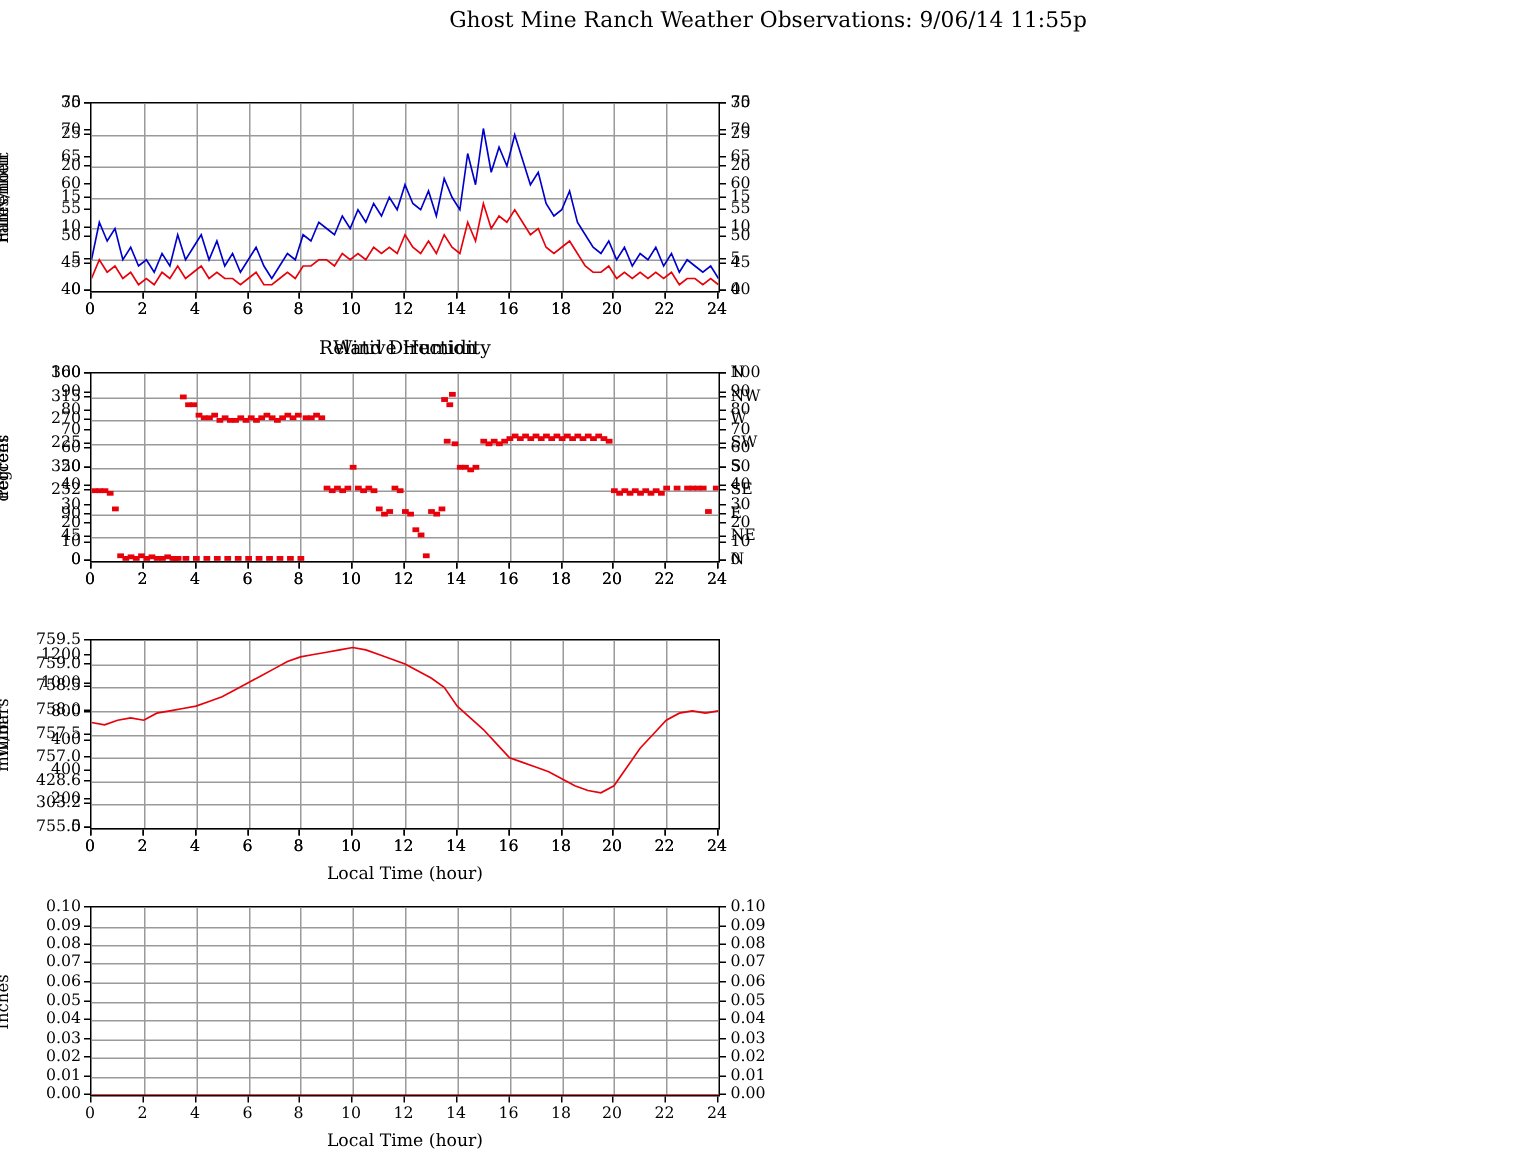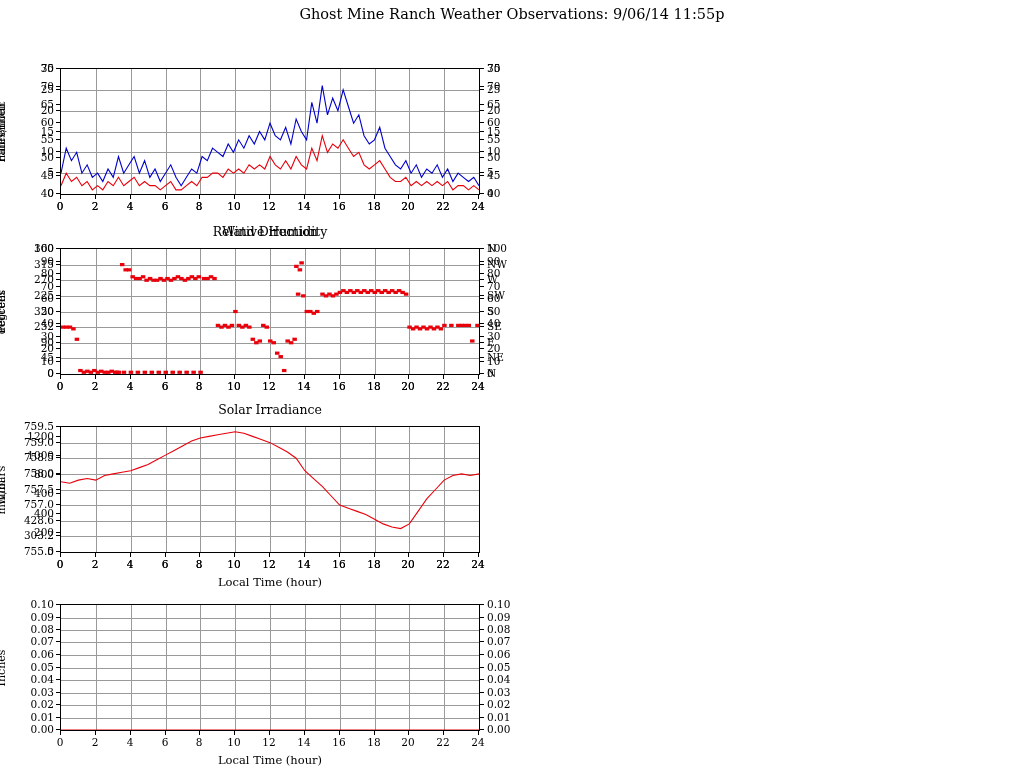--- a/index.html
+++ b/index.html
@@ -538,21 +538,20 @@
       <div class="ylab" style="left: 10px; width: 44px; top: 264px;">315</div>
       <div class="tick y" style="left: 480px; top: 264px;"></div>
       <div class="ylab right" style="left: 487px; width: 46px; top: 264px;">NW</div>
       <div class="tick y" style="left: 56px; top: 248px;"></div>
       <div class="ylab" style="left: 10px; width: 44px; top: 248px;">360</div>
       <div class="tick y" style="left: 480px; top: 248px;"></div>
       <div class="ylab right" style="left: 487px; width: 46px; top: 248px;">N</div>
       <div class="axis-name vert" style="left: 8px; top: 311.5px; transform: rotate(-90deg) translate(-50%, -100%); transform-origin: left top;">degrees</div>
     </div>
     <div class="panel" style="left: 0px; top: 0px; width: 1024px; height: 768px; pointer-events: none;">
-      <div class="panel-title" style="left: 14px; top: 402px; width: 512px; position: absolute;">Solar Irradiance</div>
       <div class="plotbox" style="left: 60px; top: 426px; width: 420px; height: 127px;">
         <div class="grid-line v" style="left: 35px;"></div>
         <div class="grid-line v" style="left: 70px;"></div>
         <div class="grid-line v" style="left: 105px;"></div>
         <div class="grid-line v" style="left: 139px;"></div>
         <div class="grid-line v" style="left: 174px;"></div>
         <div class="grid-line v" style="left: 209px;"></div>
         <div class="grid-line v" style="left: 244px;"></div>
         <div class="grid-line v" style="left: 279px;"></div>
         <div class="grid-line v" style="left: 314px;"></div>

